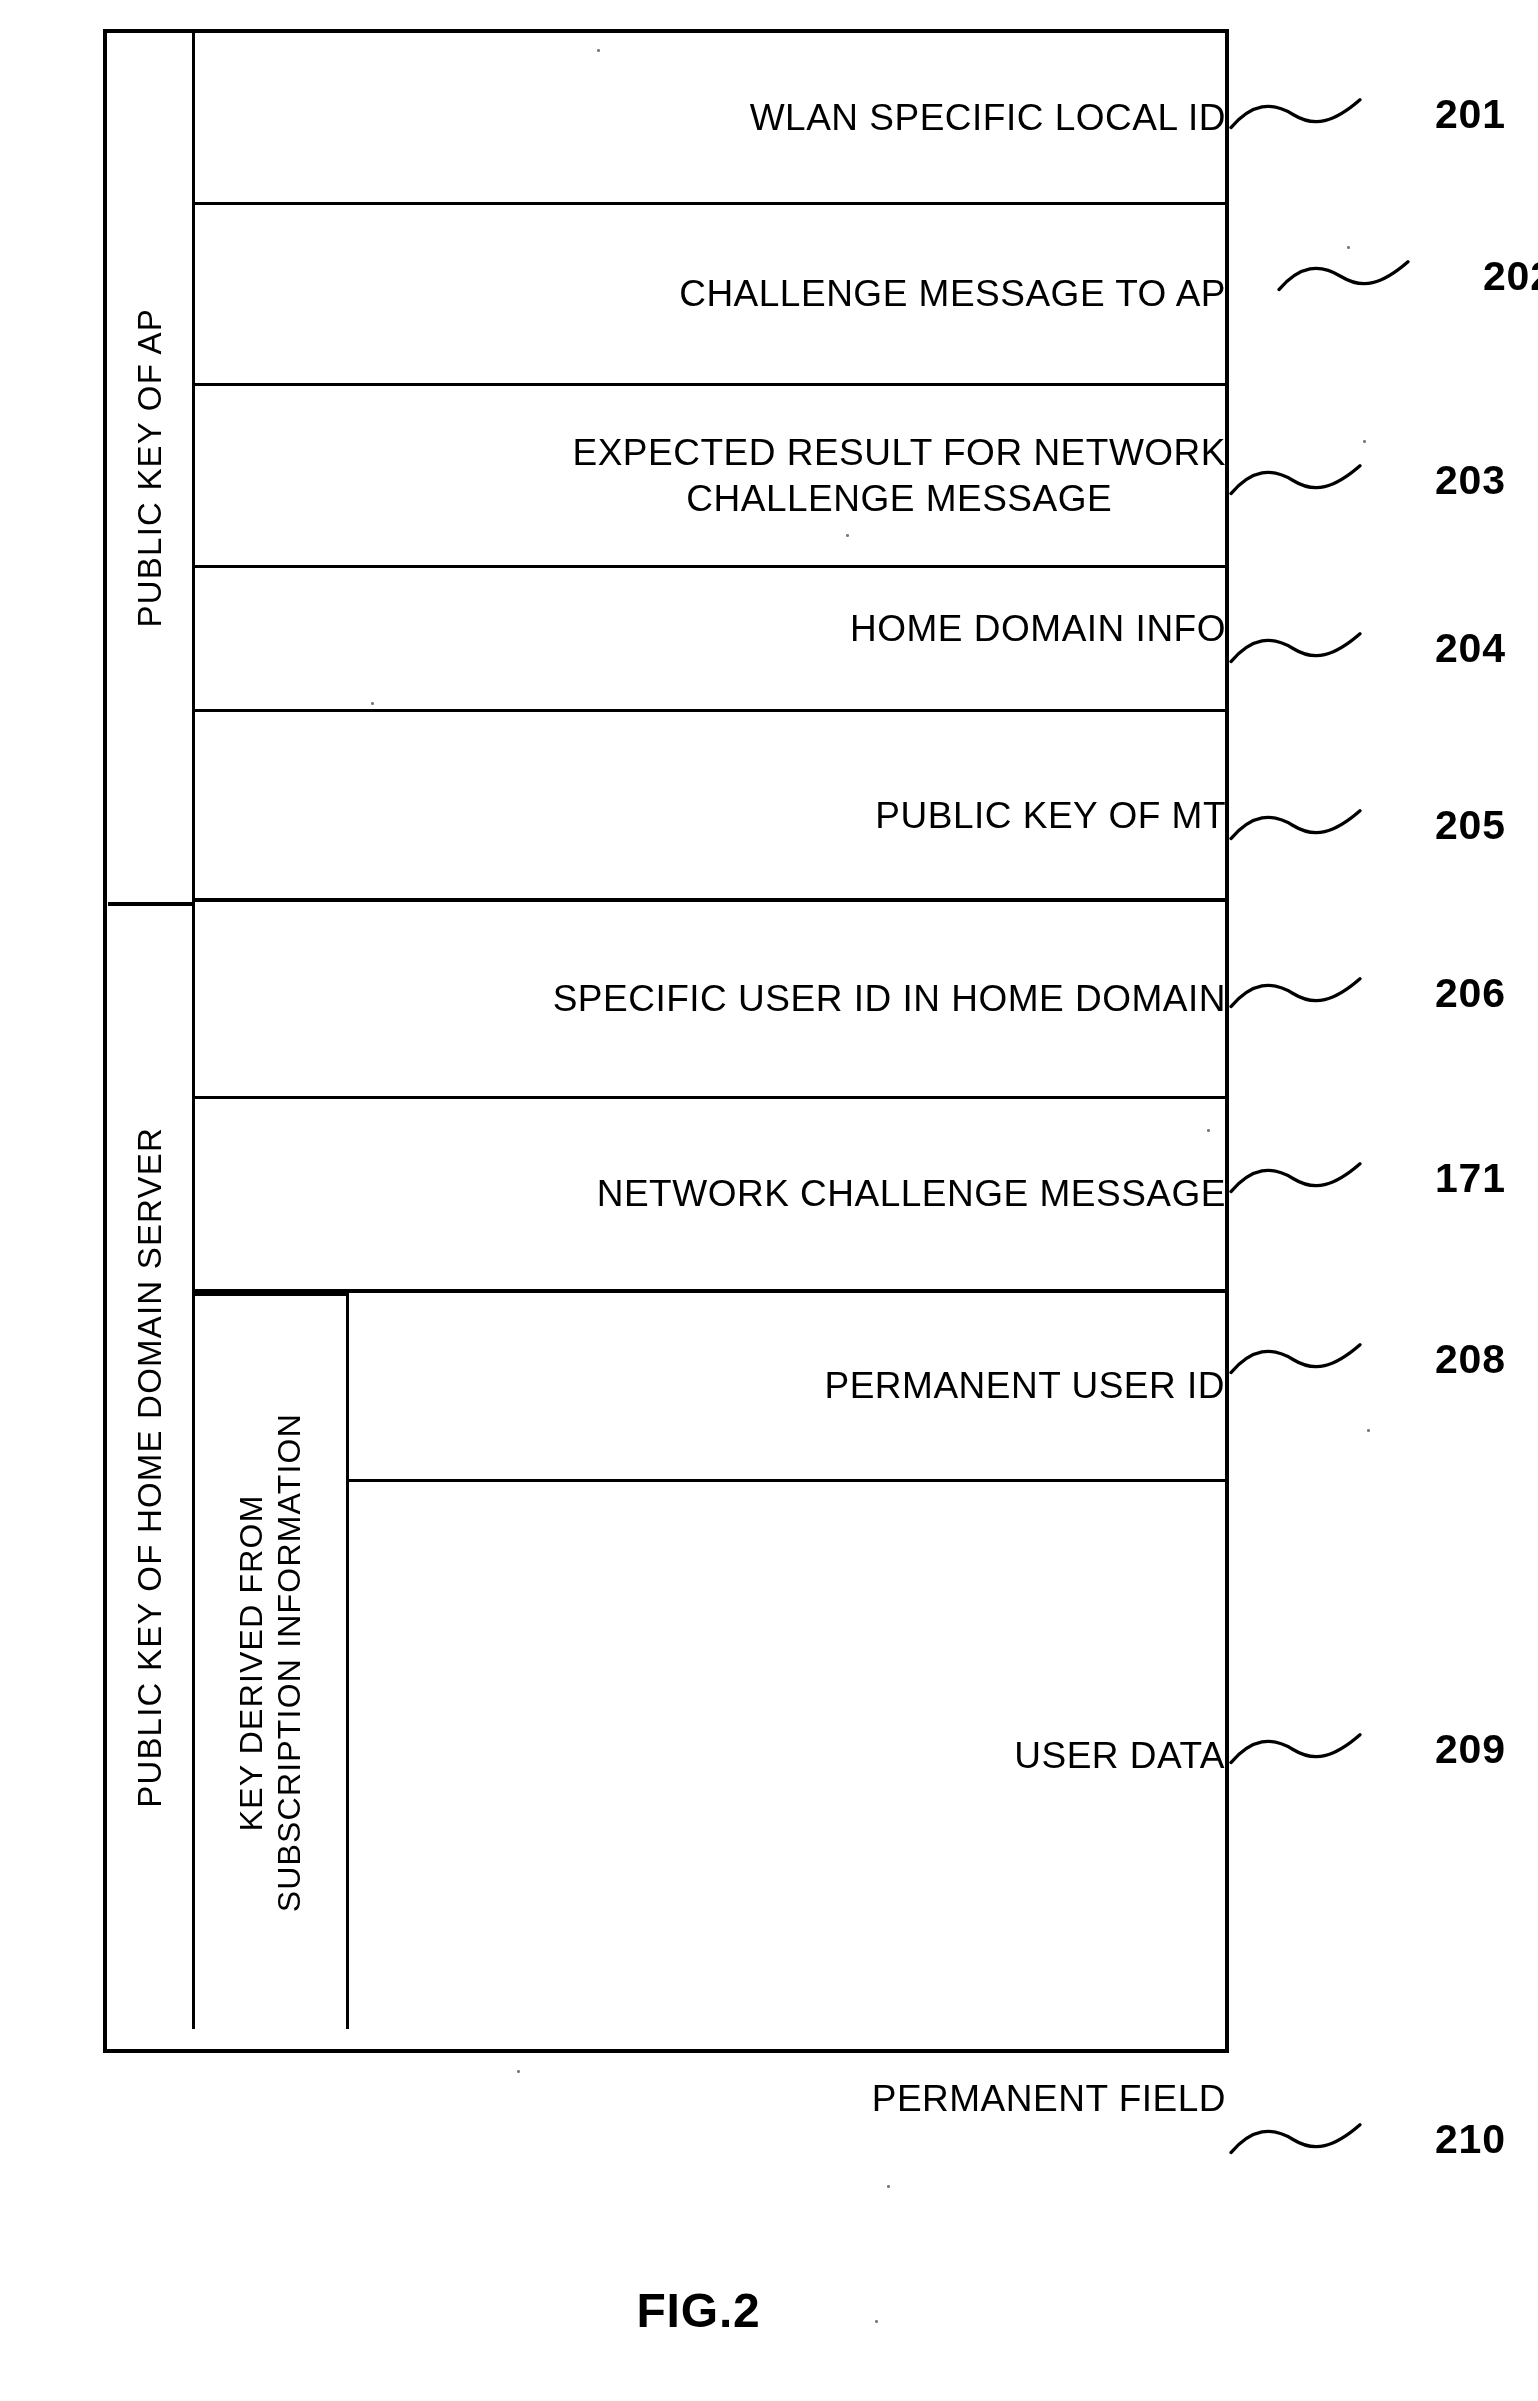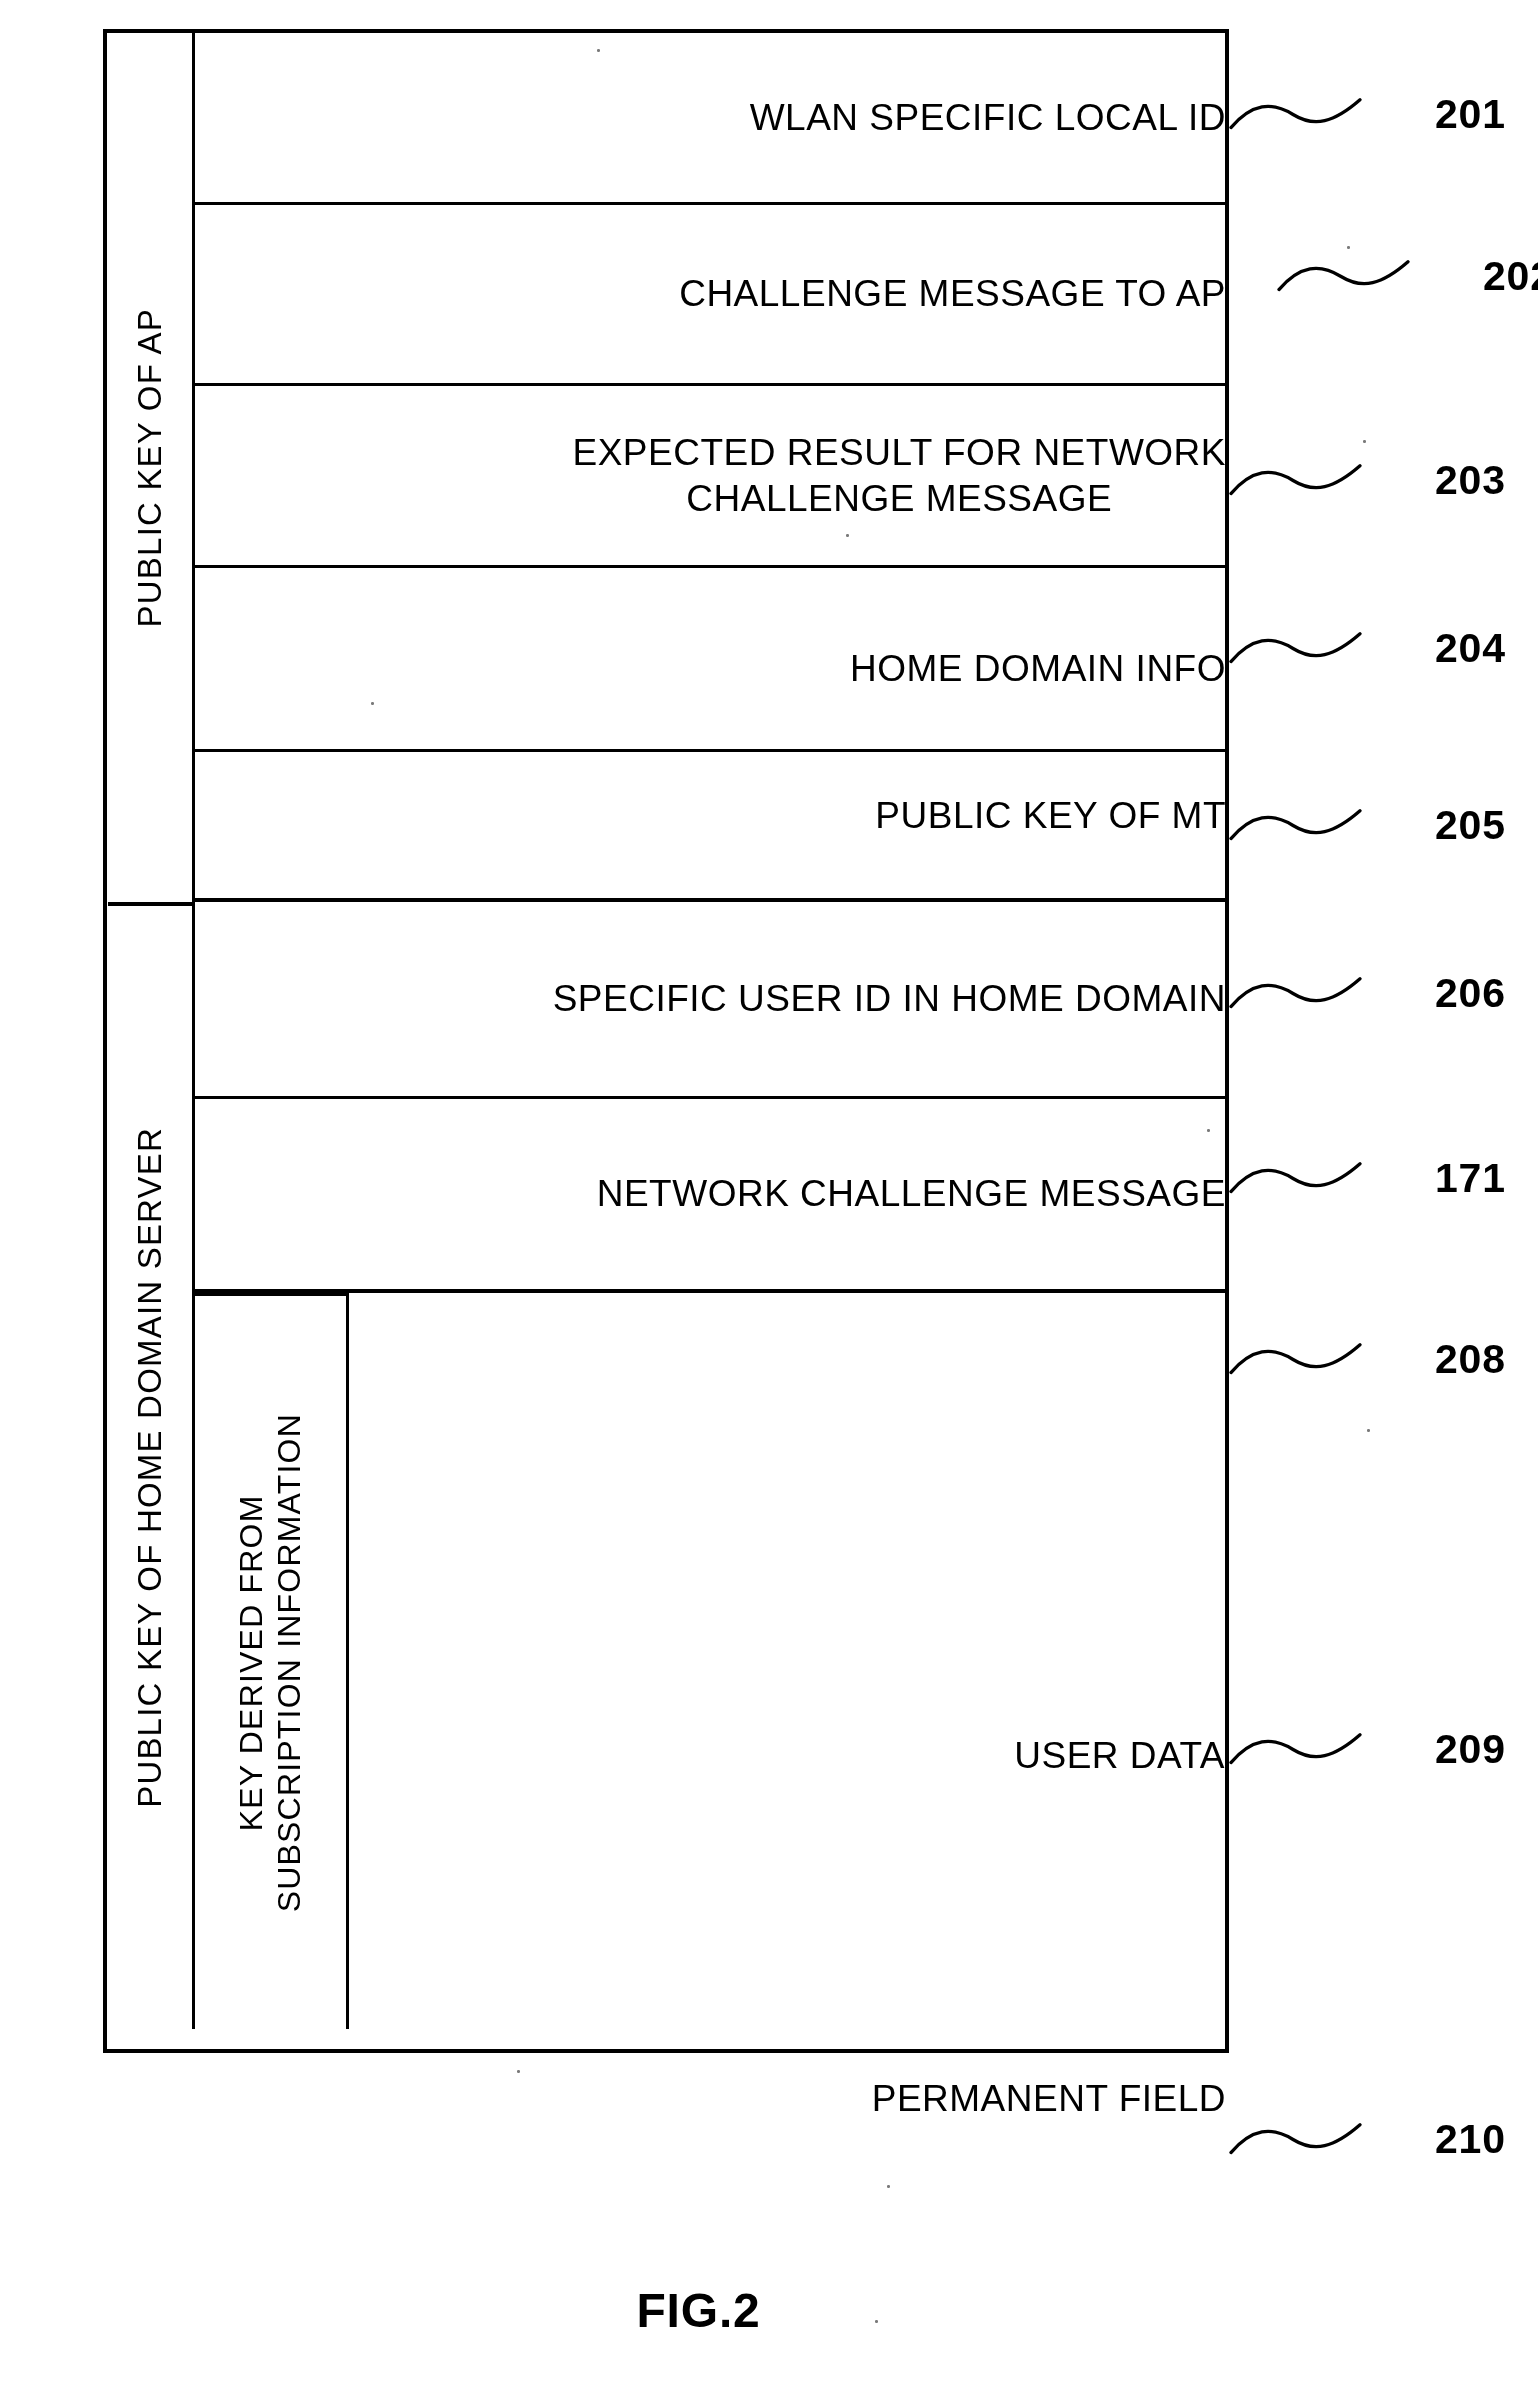--- a/index.html
+++ b/index.html
@@ -105,21 +105,21 @@
   
   .band-b { left: 195px; width: 1031px; }
   
   .band-c { left: 348px; width: 877px; }
   
   .band-d { left: 108px; width: 1118px; }
 
   #row-201 { top: 33px;   height: 172px; }
   #row-202 { top: 205px;  height: 181px; }
   #row-203 { top: 386px;  height: 182px; }
-  #row-204 { top: 588px;  height: 164px; }
+  #row-204 { top: 548px;  height: 164px; }
   #row-205 { top: 733px;  height: 169px; border-bottom: 4.1px solid #000; }
   #row-206 { top: 902px; height: 197px; }
   #row-207 { top: 1099px; height: 194px; border-bottom: 4.1px solid #000; }
   #row-208 { top: 1293px; height: 189px; }
   #row-209 { top: 1482px; height: 547px; border-bottom: none; }
   #row-210 { top: 2029px; height: 140px; border-bottom: none; }
 
   
   .callout {
     position: absolute;
@@ -200,20 +200,23 @@
   </div>
 
   <div class="field band-b" id="row-206">
     <span class="ftxt">SPECIFIC USER ID IN HOME DOMAIN</span>
   </div>
 
   <div class="field band-b" id="row-207">
     <span class="ftxt">NETWORK CHALLENGE MESSAGE</span>
   </div>
 
+  <div class="field band-c" id="row-208">
+    <span class="ftxt">PERMANENT USER ID</span>
+  </div>
 
   <div class="field band-c" id="row-209">
     <span class="ftxt">USER DATA</span>
   </div>
 
   <div class="field band-d" id="row-210">
     <span class="ftxt">PERMANENT FIELD</span>
   </div>
 
   <div class="callout" style="left:1229px; top:90px;">

